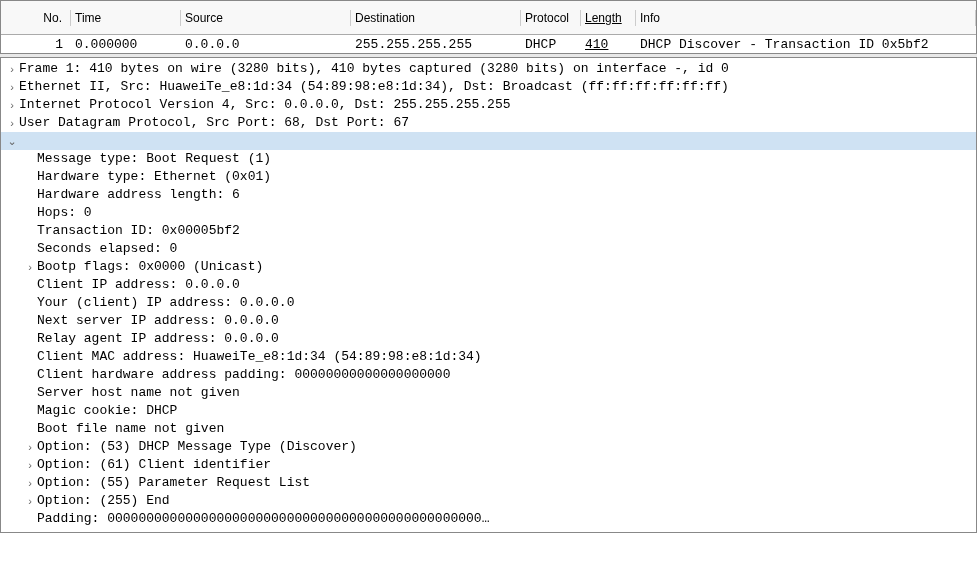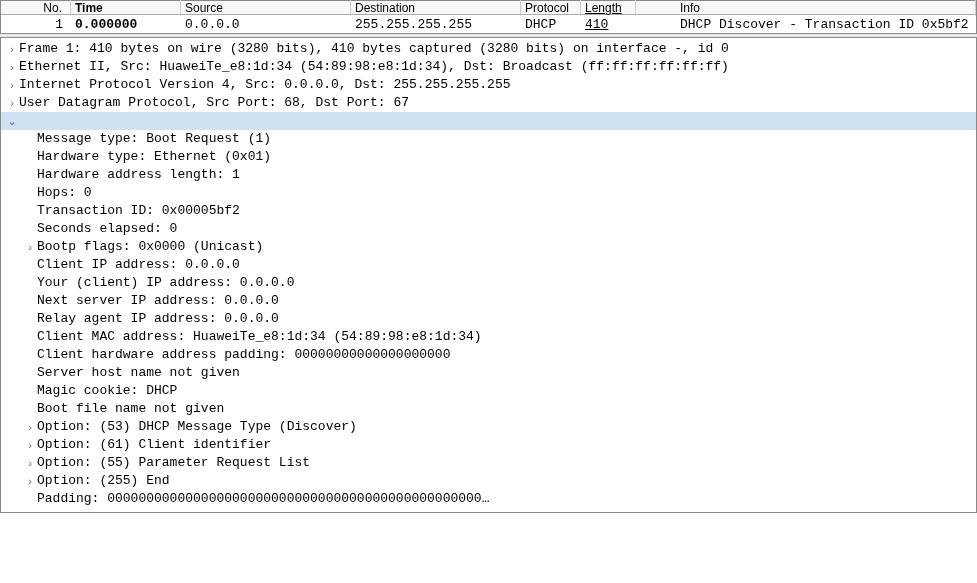--- a/index.html
+++ b/index.html
@@ -13,47 +13,47 @@
   .packet-list {
     border: 1px solid #888;
     border-bottom: none;
   }
   .packet-header {
     display: flex;
     background: #f8f8f8;
     font-family: Arial, sans-serif;
     font-size: 12px;
     border-bottom: 1px solid #aaa;
-    height: 14px;
+    height: 34px;
     align-items: center;
   }
   .packet-header .col {
     border-right: 1px solid #ccc;
     padding: 1px 4px;
     white-space: nowrap;
     overflow: hidden;
   }
   .packet-row {
     display: flex;
     background: #fff;
     height: 18px;
     align-items: center;
   }
   .packet-row .col {
     padding: 0 4px;
     white-space: nowrap;
     overflow: hidden;
   }
   .col-no { width: 70px; text-align: right; padding-right: 8px !important; }
-  .col-time { width: 110px; font-weight: bold; }
+  .col-time { width: 110px; }
   .col-src { width: 170px; }
   .col-dst { width: 170px; }
   .col-proto { width: 60px; }
   .col-len { width: 55px; text-align: left; padding-right: 4px !important; text-decoration: underline; }
-  .col-info { flex: 1; margin-left: 40px; }
+  .col-info { flex: 1; }
   .divider {
     height: 5px;
     background: #e8e8e8;
     border-top: 1px solid #888;
     border-bottom: 1px solid #888;
   }
   .details {
     border: 1px solid #888;
     border-top: none;
     padding: 2px 0 4px 0;
@@ -126,21 +126,21 @@
     <span class="toggle">⌄</span>
   </div>
 
   <div class="tree-line indent-2">
       <span>Message type: Boot Request (1)</span>
     </div>
   <div class="tree-line indent-2">
       <span>Hardware type: Ethernet (0x01)</span>
     </div>
   <div class="tree-line indent-2">
-      <span>Hardware address length: 1</span>
+      <span>Hardware address length: 6</span>
     </div>
   <div class="tree-line indent-2">
       <span>Hops: 0</span>
     </div>
   <div class="tree-line indent-2">
       <span>Transaction ID: 0x00005bf2</span>
     </div>
   <div class="tree-line indent-2">
       <span>Seconds elapsed: 0</span>
     </div>

